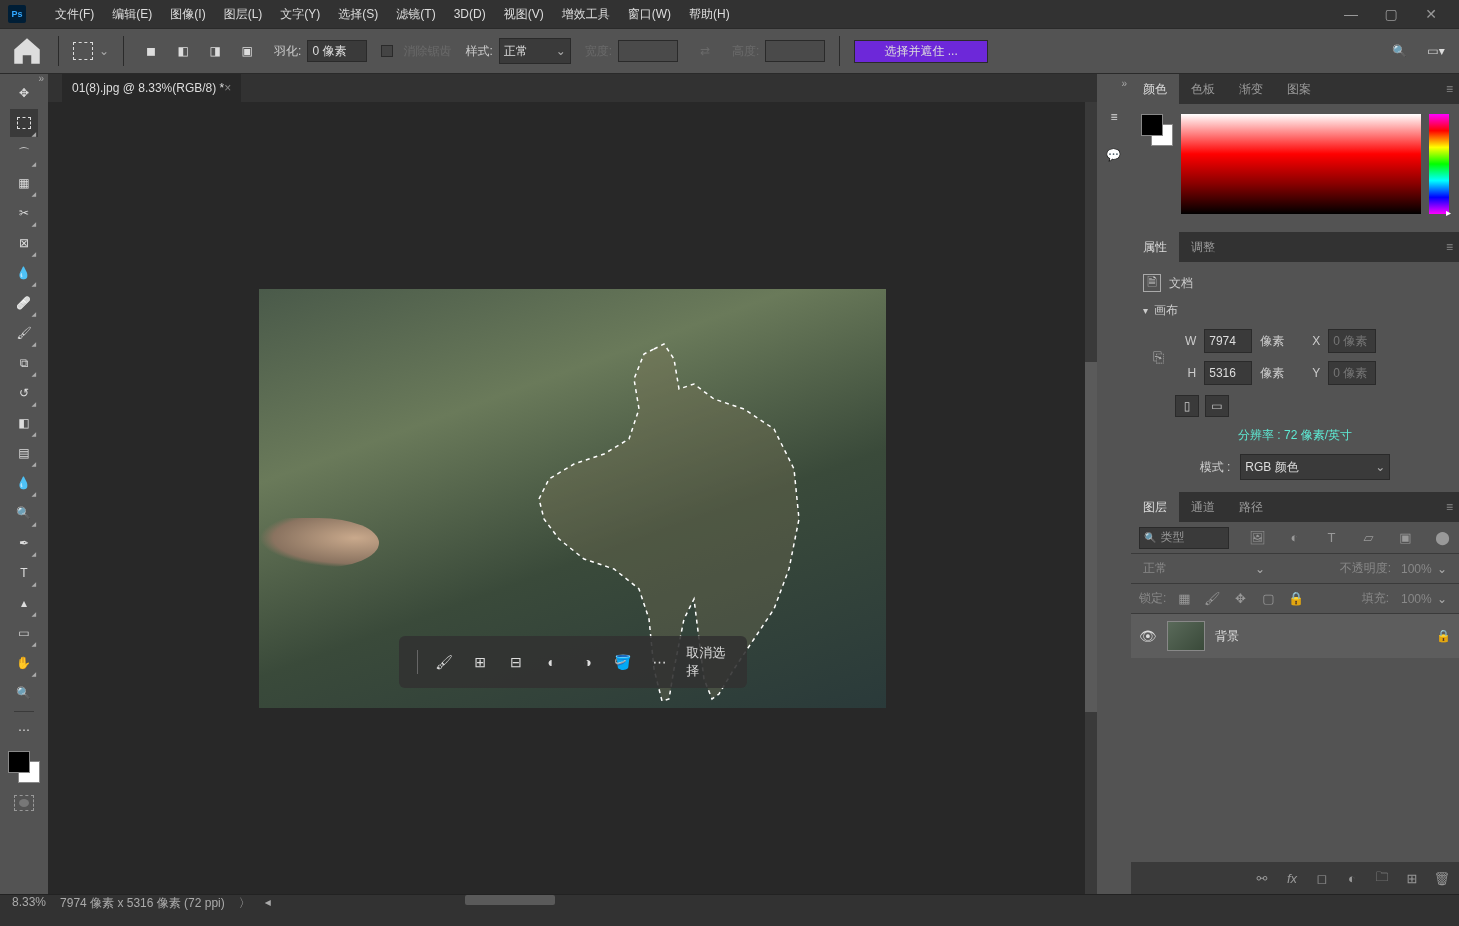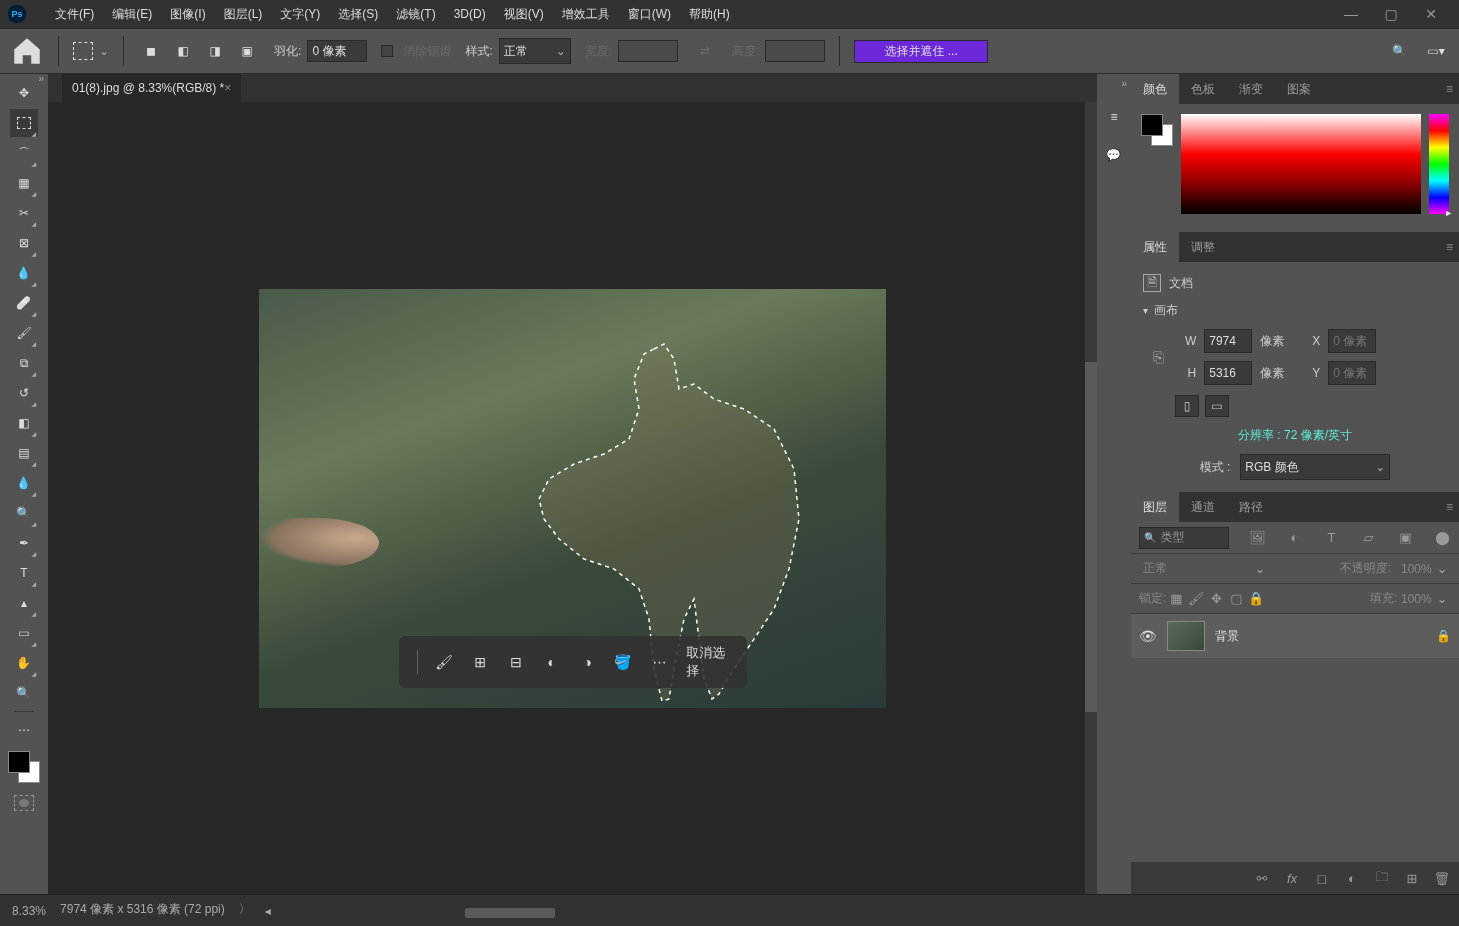--- a/index.html
+++ b/index.html
@@ -1,18 +1,18 @@
 <!DOCTYPE html>
 <html><head>
 <meta charset="utf-8">
 <style>
 * { box-sizing: border-box; margin: 0; padding: 0; font-family: "Microsoft YaHei", Arial, sans-serif; }
 body { width:1459px; height:926px; background:#323232; color:#ccc; overflow:hidden; font-size:12px; }
 .titlebar { height:28px; background:#323232; display:flex; align-items:center; padding:0 8px; }
-.ps-logo { width:18px; height:18px; background:#001e36; color:#31a8ff; font-size:9px; font-weight:bold; display:flex; align-items:center; justify-content:center; border-radius:8px; margin-right:20px; }
+.ps-logo { width:18px; height:18px; background:#001e36; color:#31a8ff; font-size:9px; font-weight:bold; display:flex; align-items:center; justify-content:center; border-radius:2px; margin-right:20px; }
 .menu-item { padding:0 9px; cursor:pointer; color:#ddd; font-size:12px; }
 .winbtns { margin-left:auto; display:flex; }
 .winbtn { width:40px; height:24px; display:flex; align-items:center; justify-content:center; color:#999; cursor:pointer; font-size:14px; }
 .options-bar { height:46px; background:#535353; display:flex; align-items:center; padding:0 10px; gap:14px; border-bottom:1px solid #2a2a2a; border-top:1px solid #2a2a2a;}
 .home-btn { width:34px; height:34px; display:flex; align-items:center; justify-content:center; }
 .icon-btn { width:26px; height:26px; display:flex; align-items:center; justify-content:center; cursor:pointer; color:#ddd; }
 .opt-group { display:flex; align-items:center; gap:6px; }
 .opt-label { color:#ccc; font-size:12px; }
 .opt-label.dim { color:#6a6a6a; }
 .opt-input { width:60px; height:22px; background:#3a3a3a; border:1px solid #2a2a2a; color:#ddd; padding:0 4px; font-size:12px; }
@@ -74,30 +74,30 @@
 .prop-sec::before { content:"▾"; font-size:10px;}
 .link-icon { display:flex; flex-direction:column; align-items:center; gap:2px; color:#aaa; font-size:14px;}
 .orient-btns {display:flex; gap:6px; margin-left:32px;}
 .orient-btn { width:24px; height:22px; background:#3a3a3a; border:1px solid #2a2a2a; display:flex; align-items:center; justify-content:center;}
 .layer-panel { flex:1; display:flex; flex-direction:column; }
 .layer-filter { height:32px; display:flex; align-items:center; padding:0 8px; gap:20px; border-bottom:1px solid #3a3a3a;}
 .layer-filter-sel { flex:0 0 90px; height:22px; background:#3a3a3a; border:1px solid #2a2a2a; display:flex; align-items:center; padding:0 4px; gap:4px;color:#999;}
 .layer-filter-sel::before{content:"🔍";font-size:10px;}
 .layer-icn { width:20px; height:20px; display:flex; align-items:center; justify-content:center; color:#999; cursor:pointer; font-size:13px;}
 .layer-row2 { height:30px; display:flex; align-items:center; padding:0 8px; gap:6px;border-bottom:1px solid #3a3a3a;}
-.layer-lock-row { height:30px; display:flex; align-items:center; padding:0 8px; gap:0; border-bottom:1px solid #3a3a3a; font-size:12px;}
+.layer-lock-row { height:30px; display:flex; align-items:center; padding:0 8px; gap:8px; border-bottom:1px solid #3a3a3a; font-size:12px;}
 .layer-list { flex:1; }
 .layer-item { height:44px; display:flex; align-items:center; padding:0 8px; gap:10px; background:#5d5d5d;}
 .layer-eye { width:18px; color:#ddd; font-size:14px; cursor:pointer; text-align:center;}
 .layer-thumb { width:38px; height:30px; background:linear-gradient(135deg,#5a6a5a,#3a4a3a); border:1px solid #888;}
 .layer-name { flex:1; color:#ddd; }
 .layer-lock { color:#999; }
 .layer-footer { height:32px; display:flex; align-items:center; justify-content:flex-end; padding:0 8px; gap:12px; background:#3a3a3a;}
 .layer-footer .icn { width:18px; height:18px; display:flex; align-items:center; justify-content:center; color:#999; cursor:pointer; font-size:13px;}
-.statusbar { height:24px; background:#323232; display:flex; align-items:flex-end; padding:0 12px; gap:14px; color:#aaa; font-size:12px; border-top:1px solid #222;}
+.statusbar { height:24px; background:#323232; display:flex; align-items:flex-start; padding:0 12px; gap:14px; color:#aaa; font-size:12px; border-top:1px solid #222;}
 .statusbar .scroll-thumb { width:90px; height:10px; background:#5a5a5a; border-radius:2px; margin-left:180px;}
 svg { width:100%; height:100%; }
 </style>
 </head>
 <body>
 
 <div class="titlebar">
   <div class="ps-logo">Ps</div>
   <div class="menu-item">文件(F)</div>
   <div class="menu-item">编辑(E)</div>

